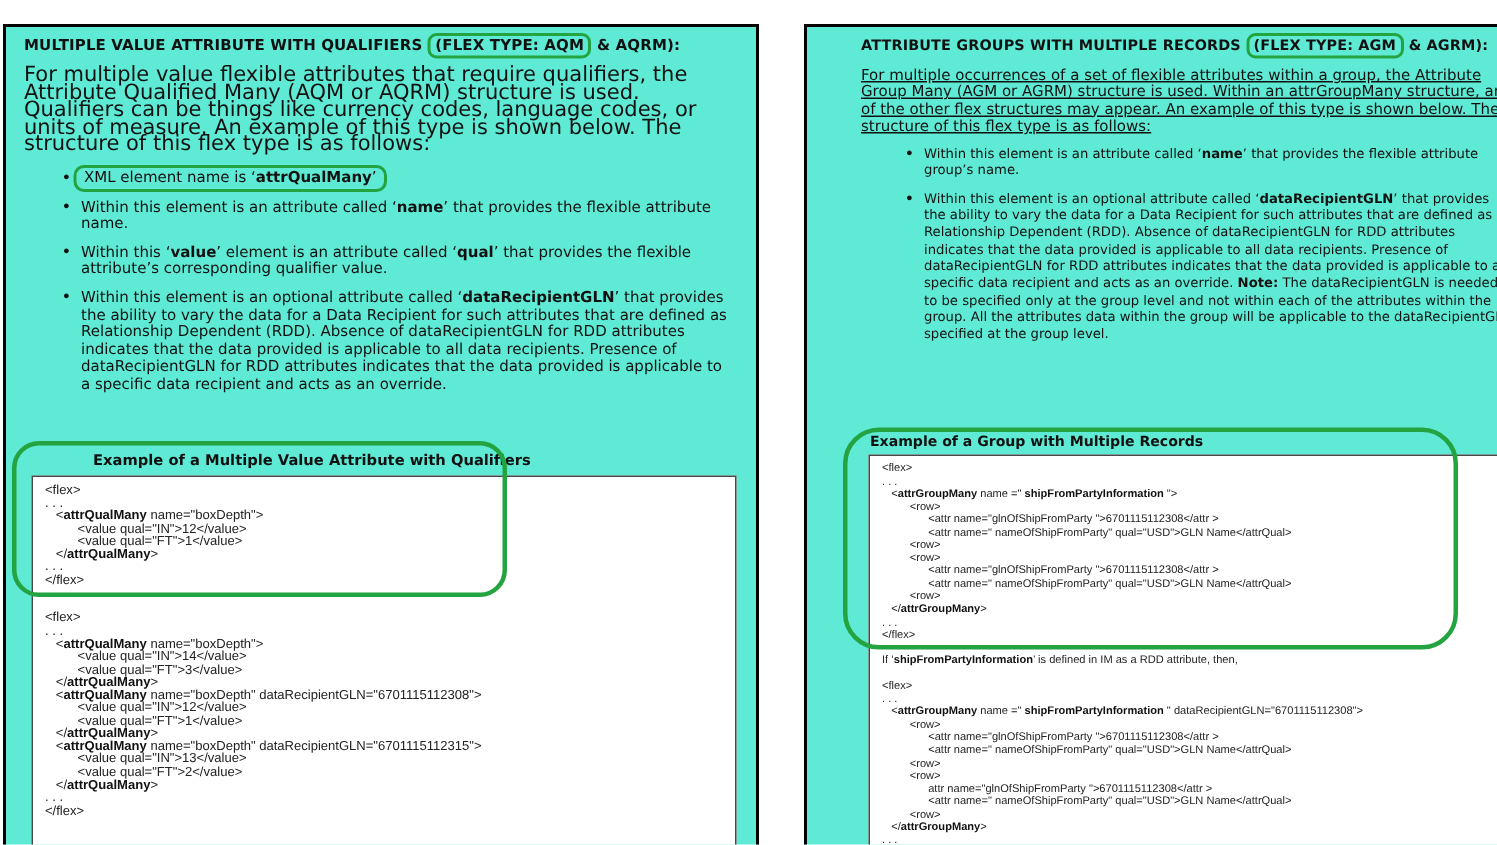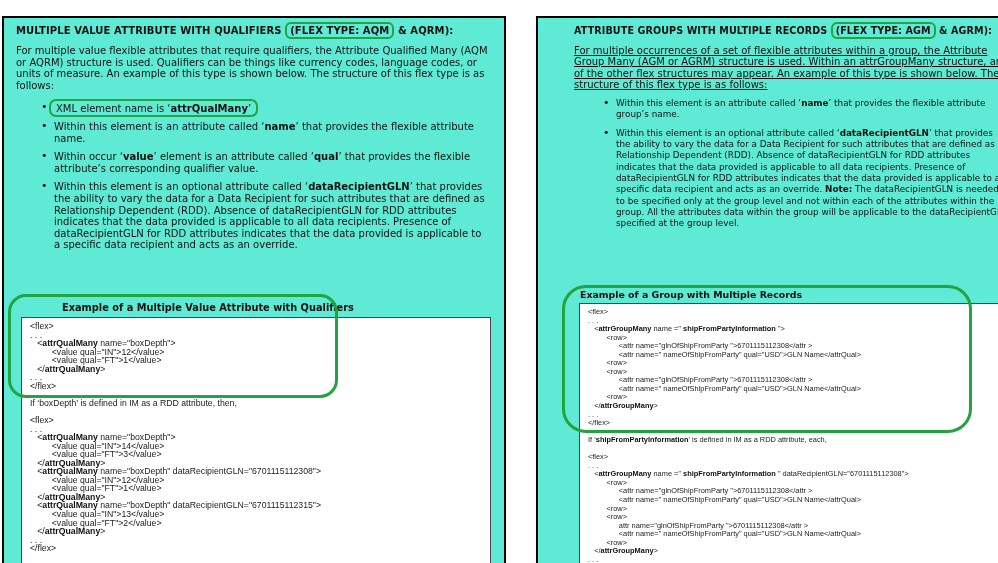--- a/index.html
+++ b/index.html
@@ -20,21 +20,21 @@
     font-weight:bold; white-space:nowrap; letter-spacing:0.1px;
     font-size:10px; line-height:14px;
   }
   .panel-right .section-title { font-size:9.6px; }
 
   .green-box {
     border:2.5px solid #24a341; border-radius:6px; padding:1px 3px;
   }
   li .green-box { padding:1.5px 5px; margin-left:-5px; border-radius:7px; }
 
-  .intro { margin-top:7px; font-size:10px; line-height:11.6px; }
+  .intro { margin-top:7px; font-size:14px; line-height:11.6px; }
   .panel-right .intro { font-size:10px; line-height:11.3px;text-decoration:underline; }
 
   ul.bullets { list-style:none; margin-top:11px; padding-left:24px; }
   .panel-right ul.bullets { margin-top:8px; padding-left:28px; }
   ul.bullets li {
     position:relative; padding-left:14px; margin-bottom:7px;
     font-size:10px; line-height:11.6px;
   }
   .panel-right ul.bullets li { font-size:8.8px; line-height:11.3px; }
   ul.bullets li::before {
@@ -73,35 +73,34 @@
 </style>
 </head>
 <body>
 
 <section class="panel panel-left">
   <h1 class="section-title"><span>MULTIPLE VALUE ATTRIBUTE WITH QUALIFIERS </span><span class="green-box">(FLEX TYPE: AQM</span><span> &amp; AQRM):</span></h1>
   <p class="intro"><span>For multiple value flexible attributes that require qualifiers, the Attribute Qualified Many (AQM or AQRM) structure is used. Qualifiers can be things like currency codes, language codes, or units of measure. An example of this type is shown below. The structure of this flex type is as follows:</span></p>
   <ul class="bullets">
       <li><span class="bullet-text green-box"><span>XML element name is ‘</span><b>attrQualMany</b><span>’</span></span></li>
       <li><span class="bullet-text"><span>Within this element is an attribute called ‘</span><b>name</b><span>’ that provides the flexible attribute name.</span></span></li>
-      <li><span class="bullet-text"><span>Within occur ‘</span><b>value</b><span>’ element is an attribute called ‘</span><b>qual</b><span>’ that provides the flexible attribute’s corresponding qualifier value.</span></span></li>
+      <li><span class="bullet-text"><span>Within this ‘</span><b>value</b><span>’ element is an attribute called ‘</span><b>qual</b><span>’ that provides the flexible attribute’s corresponding qualifier value.</span></span></li>
       <li><span class="bullet-text"><span>Within this element is an optional attribute called ‘</span><b>dataRecipientGLN</b><span>’ that provides the ability to vary the data for a Data Recipient for such attributes that are defined as Relationship Dependent (RDD). Absence of dataRecipientGLN for RDD attributes indicates that the data provided is applicable to all data recipients. Presence of dataRecipientGLN for RDD attributes indicates that the data provided is applicable to a specific data recipient and acts as an override.</span></span></li>
     </ul>
   <h2 class="example-heading">Example of a Multiple Value Attribute with Qualifiers</h2>
   <div class="codebox">
       <div class="code-line"><span>&lt;flex&gt;</span></div>
       <div class="code-line"><span>. . .</span></div>
       <div class="code-line"><span>   &lt;</span><b>attrQualMany</b><span> name="boxDepth"&gt;</span></div>
       <div class="code-line"><span>         &lt;value qual="IN"&gt;12&lt;/value&gt;</span></div>
       <div class="code-line"><span>         &lt;value qual="FT"&gt;1&lt;/value&gt;</span></div>
       <div class="code-line"><span>   &lt;/</span><b>attrQualMany</b><span>&gt;</span></div>
       <div class="code-line"><span>. . .</span></div>
       <div class="code-line"><span>&lt;/flex&gt;</span></div>
       <div class="code-line">&nbsp;</div>
-      <div class="code-line"><span>If ‘boxDepth’ is defined in IM as a RDD attribute, then,</span></div>
       <div class="code-line">&nbsp;</div>
       <div class="code-line"><span>&lt;flex&gt;</span></div>
       <div class="code-line"><span>. . .</span></div>
       <div class="code-line"><span>   &lt;</span><b>attrQualMany</b><span> name="boxDepth"&gt;</span></div>
       <div class="code-line"><span>         &lt;value qual="IN"&gt;14&lt;/value&gt;</span></div>
       <div class="code-line"><span>         &lt;value qual="FT"&gt;3&lt;/value&gt;</span></div>
       <div class="code-line"><span>   &lt;/</span><b>attrQualMany</b><span>&gt;</span></div>
       <div class="code-line"><span>   &lt;</span><b>attrQualMany</b><span> name="boxDepth" dataRecipientGLN="6701115112308"&gt;</span></div>
       <div class="code-line"><span>         &lt;value qual="IN"&gt;12&lt;/value&gt;</span></div>
       <div class="code-line"><span>         &lt;value qual="FT"&gt;1&lt;/value&gt;</span></div>
@@ -133,21 +132,21 @@
       <div class="code-line"><span>               &lt;attr name=" nameOfShipFromParty" qual="USD"&gt;GLN Name&lt;/attrQual&gt;</span></div>
       <div class="code-line"><span>         &lt;row&gt;</span></div>
       <div class="code-line"><span>         &lt;row&gt;</span></div>
       <div class="code-line"><span>               &lt;attr name="glnOfShipFromParty "&gt;6701115112308&lt;/attr &gt;</span></div>
       <div class="code-line"><span>               &lt;attr name=" nameOfShipFromParty" qual="USD"&gt;GLN Name&lt;/attrQual&gt;</span></div>
       <div class="code-line"><span>         &lt;row&gt;</span></div>
       <div class="code-line"><span>   &lt;/</span><b>attrGroupMany</b><span>&gt;</span></div>
       <div class="code-line"><span>. . .</span></div>
       <div class="code-line"><span>&lt;/flex&gt;</span></div>
       <div class="code-line">&nbsp;</div>
-      <div class="code-line"><span>If ‘</span><b>shipFromPartyInformation</b><span>’ is defined in IM as a RDD attribute, each,</span></div>
+      <div class="code-line"><span>If ‘</span><b>shipFromPartyInformation</b><span>’ is defined in IM as a RDD attribute, then,</span></div>
       <div class="code-line">&nbsp;</div>
       <div class="code-line"><span>&lt;flex&gt;</span></div>
       <div class="code-line"><span>. . .</span></div>
       <div class="code-line"><span>   &lt;</span><b>attrGroupMany</b><span> name =" </span><b>shipFromPartyInformation</b><span> " dataRecipientGLN="6701115112308"&gt;</span></div>
       <div class="code-line"><span>         &lt;row&gt;</span></div>
       <div class="code-line"><span>               &lt;attr name="glnOfShipFromParty "&gt;6701115112308&lt;/attr &gt;</span></div>
       <div class="code-line"><span>               &lt;attr name=" nameOfShipFromParty" qual="USD"&gt;GLN Name&lt;/attrQual&gt;</span></div>
       <div class="code-line"><span>         &lt;row&gt;</span></div>
       <div class="code-line"><span>         &lt;row&gt;</span></div>
       <div class="code-line"><span>               attr name="glnOfShipFromParty "&gt;6701115112308&lt;/attr &gt;</span></div>

